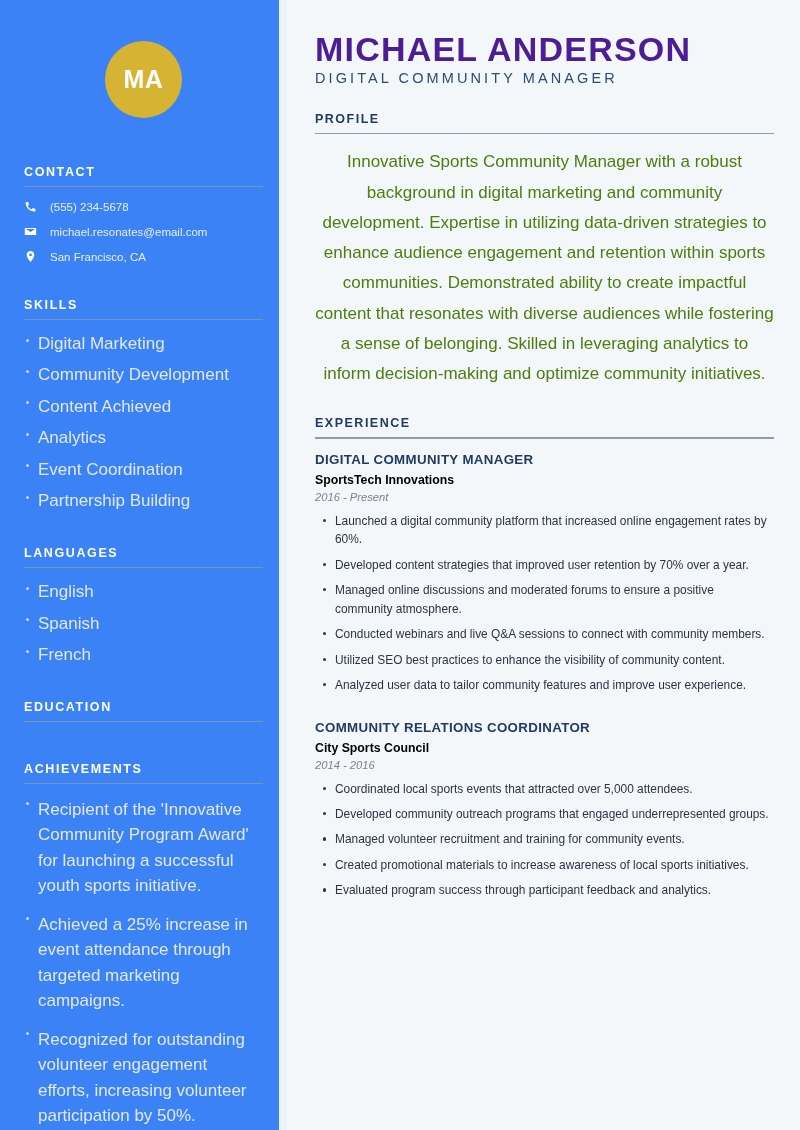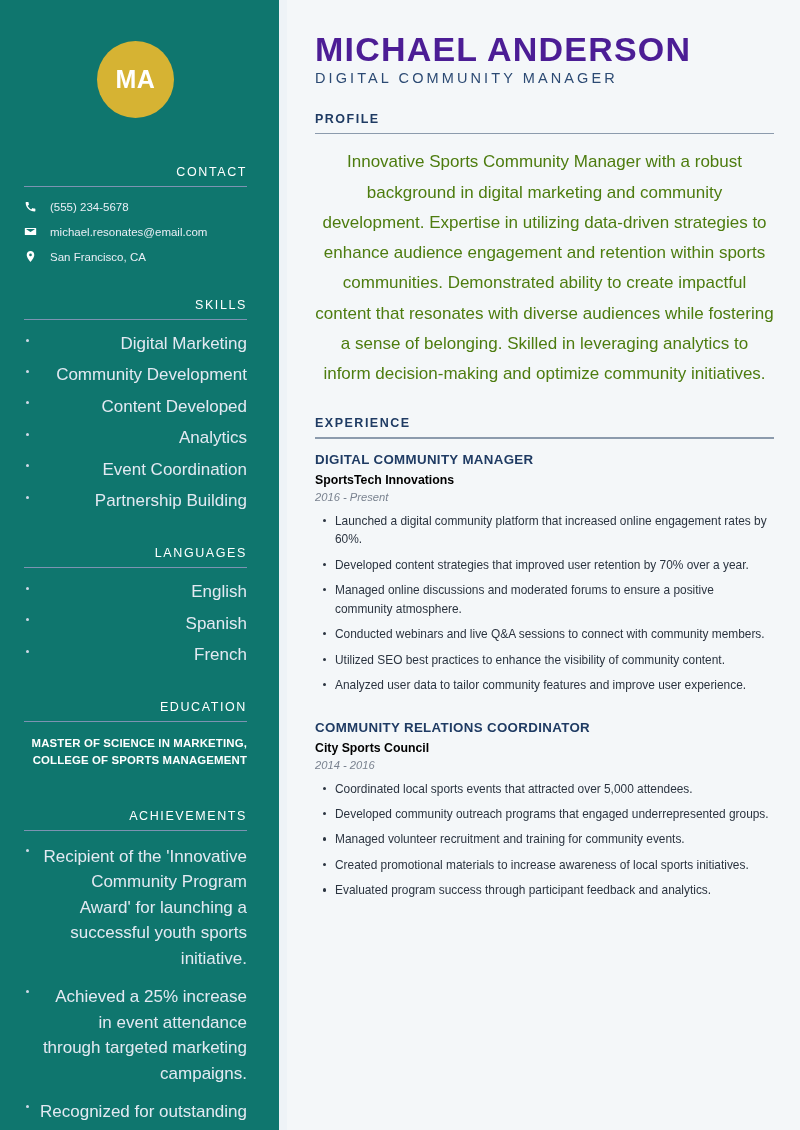--- a/index.html
+++ b/index.html
@@ -20,26 +20,25 @@
     width: 800px;
     height: 1130px;
     display: flex;
     background: #f4f7f9;
   }
 
   
   .sidebar {
     width: 279px;
     min-width: 279px;
-    background: #0f766e;
+    background: #3b82f6;
     color: #ffffff;
     box-sizing: border-box;
-    padding: 0 32px 0 24px;
+    padding: 0 16px 0 24px;
     position: relative;
-    text-align: right;
   }
 
   .avatar-wrap {
     display: flex;
     justify-content: center;
     padding-top: 41px;
   }
   .avatar {
     width: 77px;
     height: 77px;
@@ -51,21 +50,21 @@
     justify-content: center;
     font-size: 25px;
     font-weight: bold;
     letter-spacing: 0.5px;
   }
 
   .side-section { margin-top: 0; }
 
   .side-heading {
     font-size: 12.5px;
-    font-weight: normal;
+    font-weight: bold;
     letter-spacing: 1.6px;
     color: #ffffff;
     margin: 0 0 7px 0;
     text-transform: uppercase;
   }
   .side-rule {
     height: 1px;
     background: #7d93b2;
     width: 100%;
     margin-bottom: 13px;
@@ -274,41 +273,40 @@
         </li>
       </ul>
     </section>
 
     <section class="side-section skills-block">
       <h2 class="side-heading">SKILLS</h2>
       <div class="side-rule"></div>
       <ul class="bullets">
         <li>Digital Marketing</li>
         <li>Community Development</li>
-        <li>Content Developed</li>
+        <li>Content Achieved</li>
         <li>Analytics</li>
         <li>Event Coordination</li>
         <li>Partnership Building</li>
       </ul>
     </section>
 
     <section class="side-section languages-block">
       <h2 class="side-heading">LANGUAGES</h2>
       <div class="side-rule"></div>
       <ul class="bullets">
         <li>English</li>
         <li>Spanish</li>
         <li>French</li>
       </ul>
     </section>
 
     <section class="side-section education-block">
       <h2 class="side-heading">EDUCATION</h2>
       <div class="side-rule"></div>
-      <div class="edu-entry">MASTER OF SCIENCE IN MARKETING, COLLEGE OF SPORTS MANAGEMENT</div>
     </section>
 
     <section class="side-section achievements-block">
       <h2 class="side-heading">ACHIEVEMENTS</h2>
       <div class="side-rule"></div>
       <ul class="bullets wrap-list">
         <li>Recipient of the 'Innovative Community Program Award' for launching a successful youth sports initiative.</li>
         <li>Achieved a 25% increase in event attendance through targeted marketing campaigns.</li>
         <li>Recognized for outstanding volunteer engagement efforts, increasing volunteer participation by 50%.</li>
       </ul>

